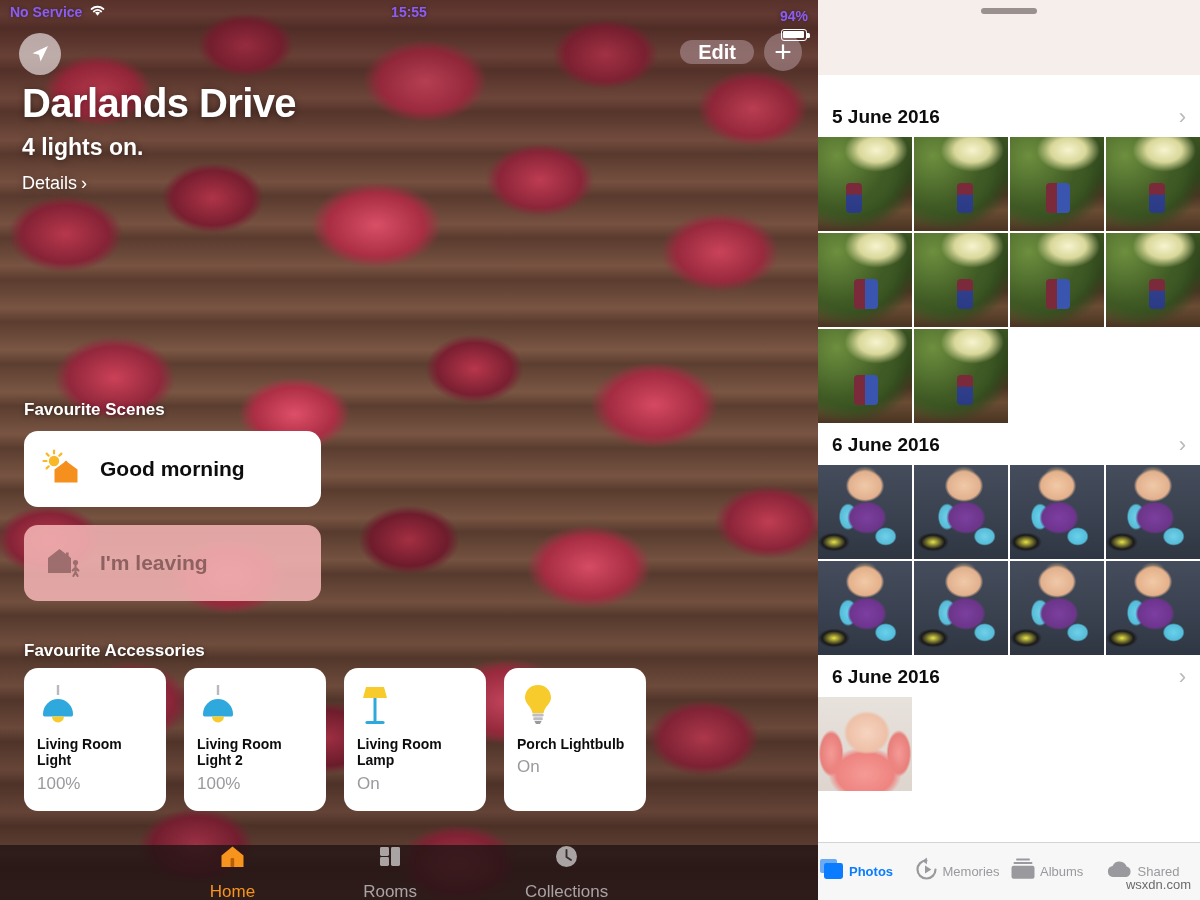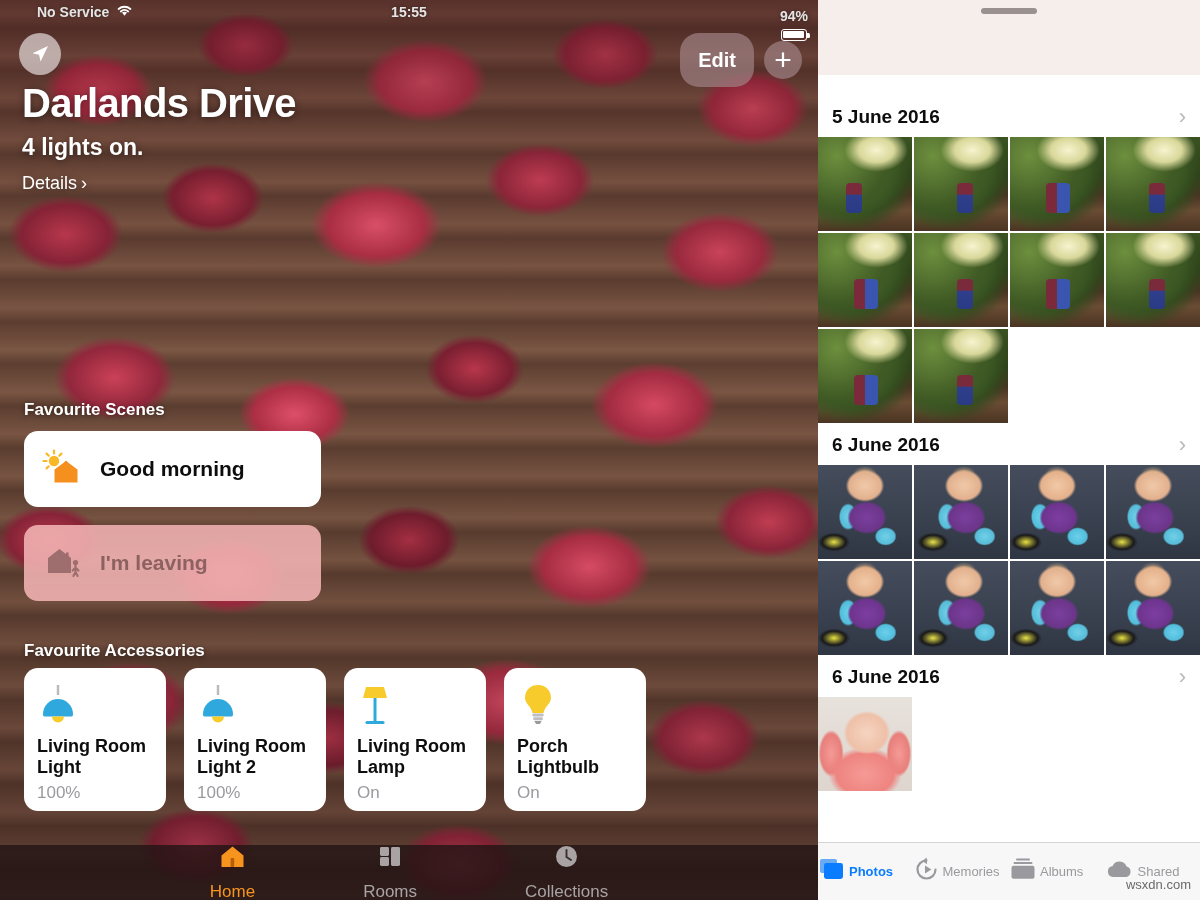--- a/index.html
+++ b/index.html
@@ -39,35 +39,35 @@
       radial-gradient(ellipse 80px 54px at 62% 78%, #e0506a 0%, #ad2f45 58%, rgba(144,38,56,0) 80%),
       radial-gradient(ellipse 70px 48px at 86% 82%, #cd4259 0%, #95283d 60%, rgba(130,34,50,0) 80%),
       radial-gradient(ellipse 72px 48px at 24% 94%, #c94059 0%, #8f263b 60%, rgba(126,32,48,0) 80%),
       radial-gradient(ellipse 76px 50px at 56% 96%, #d8495f 0%, #a22b41 58%, rgba(136,34,52,0) 80%),
       repeating-linear-gradient(180deg, #6b4a3a 0px, #7b5644 14px, #5c3e30 28px, #6b4a3a 42px);
   }
   .wallpaper-shade { position:absolute; inset:0;
     background:linear-gradient(180deg, rgba(60,14,22,.42) 0%, rgba(60,14,22,.10) 18%,
       rgba(0,0,0,0) 40%, rgba(0,0,0,.05) 62%, rgba(30,8,12,.30) 100%); }
 
-  .status-bar { position:absolute; top:0; left:0; right:0; height:24px; color:#e5e5e5;
+  .status-bar { position:absolute; top:0; left:0; right:0; height:24px; color:#8b5cf6;
     font-size:14px; font-weight:600; display:flex; align-items:center; z-index:9;
-    text-shadow:0 0 4px rgba(0,0,0,.45);padding-left:27px; }
+    text-shadow:0 0 4px rgba(0,0,0,.45); }
   .sb-left { display:flex; align-items:center; gap:7px; padding-left:10px; }
   .sb-center { position:absolute; left:0; right:0; text-align:center; font-size:14px; }
   .sb-right { margin-left:auto; display:flex; align-items:center; gap:5px; padding-right:10px;flex-direction:column; }
   .batt { width:26px; height:12px; border:1.5px solid #fff; border-radius:3px; position:relative; }
   .batt::after { content:""; position:absolute; right:-4px; top:3.5px; width:2.5px; height:5px;
     background:#fff; border-radius:0 1.5px 1.5px 0; }
   .batt i { position:absolute; left:1.5px; top:1.5px; bottom:1.5px; width:85%; background:#fff; border-radius:1px; display:block; }
 
   .loc-btn { position:absolute; left:19px; top:33px; width:42px; height:42px; border-radius:50%;
     background:rgba(225,215,215,.72); display:flex; align-items:center; justify-content:center; z-index:8; }
   .top-right-btns { position:absolute; right:16px; top:33px; display:flex; align-items:center; gap:10px; z-index:8; }
-  .edit-btn { height:54px; padding:0 18px; border-radius:19px; background:rgba(158,128,130,.72);
+  .edit-btn { height:24px; padding:0 18px; border-radius:19px; background:rgba(158,128,130,.72);
     color:#fff; font-size:20px; font-weight:600; display:flex; align-items:center; }
   .plus-btn { width:38px; height:38px; border-radius:50%; background:rgba(158,128,130,.72);
     display:flex; align-items:center; justify-content:center; color:#fff; font-size:30px; font-weight:300; line-height:1; }
 
   .home-title { position:absolute; left:22px; top:82px; z-index:8; color:#fff;
     text-shadow:0 1px 7px rgba(0,0,0,.42); }
   .home-title h1 { font-size:40px; font-weight:700; letter-spacing:-.6px; line-height:1.08; }
   .home-sub { font-size:23px; font-weight:700; margin-top:9px; }
   .home-details { font-size:18px; font-weight:500; margin-top:12px; display:flex; align-items:flex-end; gap:4px; }
 
@@ -81,21 +81,21 @@
   #scene-0 { top:431px; background:#fff; }
   #scene-1 { top:525px; background:rgba(243,180,180,.88); }
   .scene-name { font-size:21px; font-weight:700; }
   #scene-0 .scene-name { color:#0d0d0d; }
   #scene-1 .scene-name { color:#8e6161; }
 
   .acc-row { position:absolute; left:24px; top:668px; display:flex; gap:18px; z-index:8; }
   .acc-card { width:142px; height:143px; background:#fff; border-radius:14px; padding:13px 13px 0 13px;
     display:flex; flex-direction:column; }
   .acc-icon { height:46px; display:flex; align-items:flex-end; }
-  .acc-name { font-size:18px; font-weight:700; color:#0d0d0d; line-height:1.17; margin-top:9px; }
+  .acc-name { font-size:14px; font-weight:700; color:#0d0d0d; line-height:1.17; margin-top:9px; }
   .acc-state { font-size:17px; font-weight:500; color:#9a9a9e; margin-top:5px; }
 
   .home-tabbar { position:absolute; left:0; right:0; bottom:0; height:55px; z-index:10;
     background:rgba(34,20,20,.80); display:flex; align-items:center; justify-content:center; gap:108px; }
   .htab { display:flex; align-items:center; gap:8px; font-size:17px;flex-direction:column; }
   .htab.active { color:#f7941e; }
   .htab.idle { color:#a9a3a3; }
 
   
   #photos-app { position:relative; width:382px; height:900px; background:#fff; overflow:hidden; }

